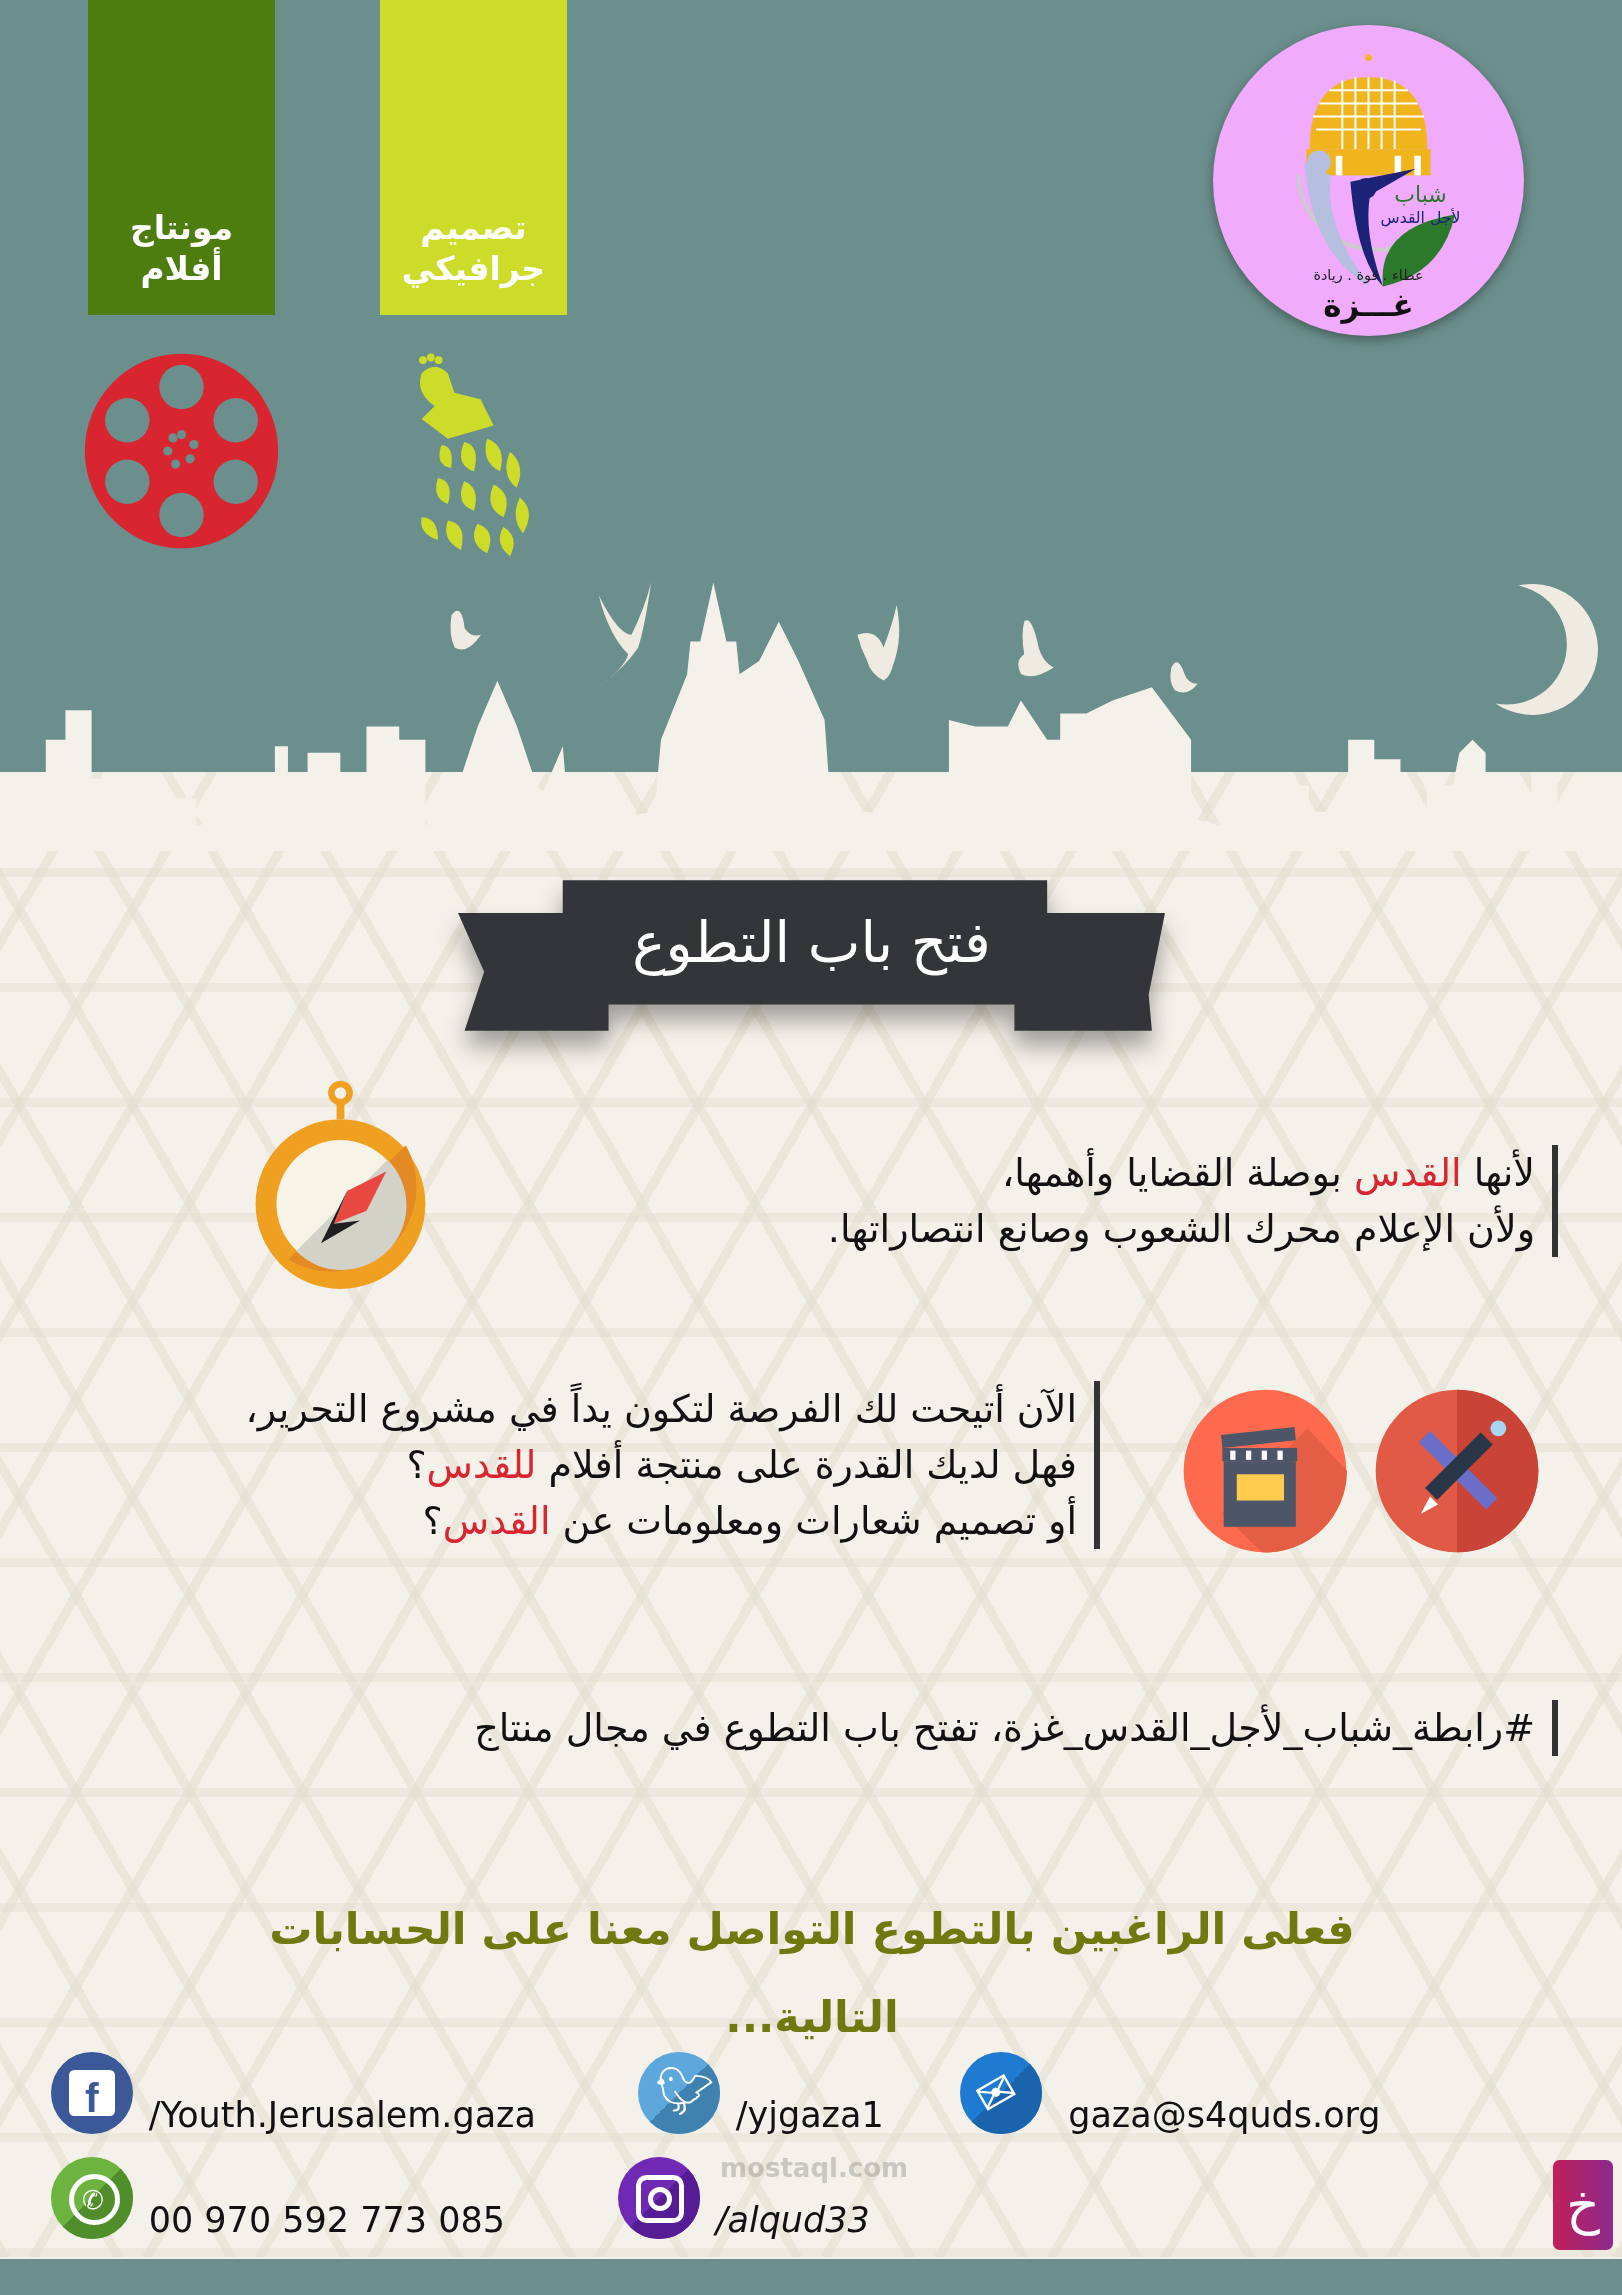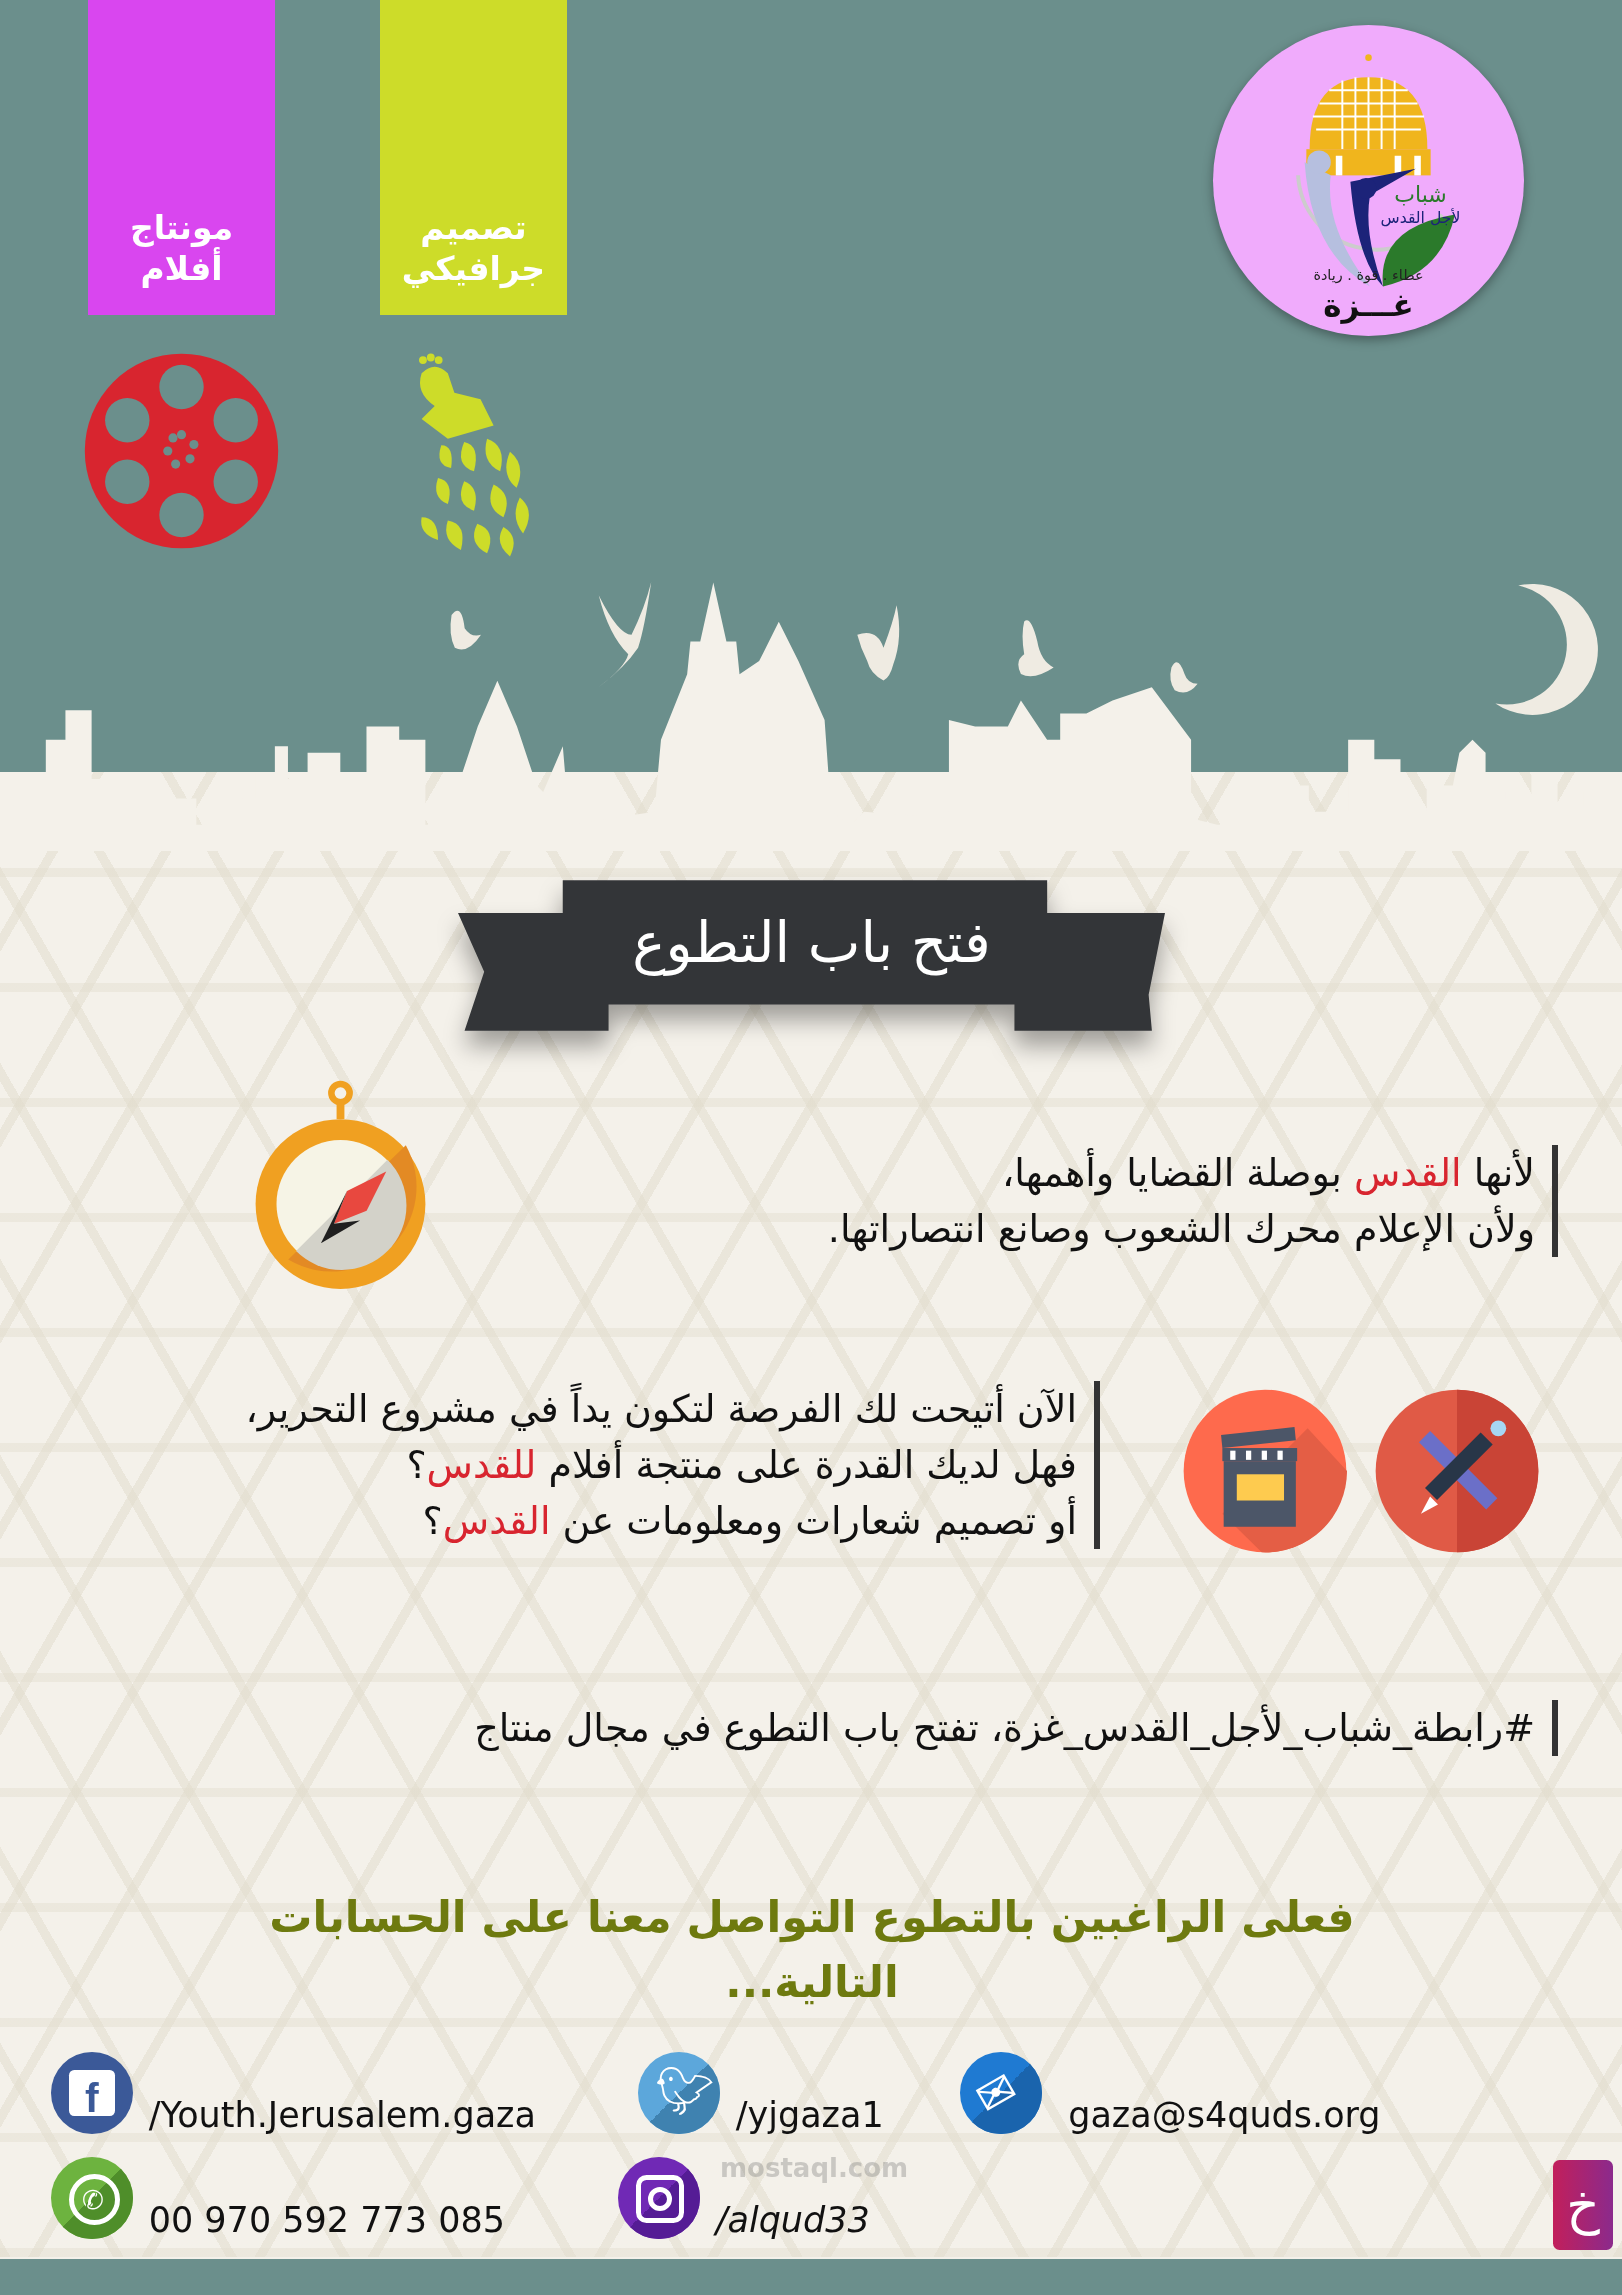--- a/index.html
+++ b/index.html
@@ -8,29 +8,29 @@
   .pattern{position:absolute;left:0;top:772px;width:1623px;height:1485px;
     background-color:#f4f1ea;
     background-image:
       repeating-linear-gradient(60deg, rgba(226,221,206,.55) 0 9.2px, transparent 9.2px 98px),
       repeating-linear-gradient(-60deg, rgba(226,221,206,.55) 0 9.2px, transparent 9.2px 98px),
       repeating-linear-gradient(0deg, rgba(226,221,206,.45) 0 9.2px, transparent 9.2px 115px);}
   .footer-band{position:absolute;left:0;top:2259px;width:1623px;height:37px;background:#6b8f8c;}
   .skyline{position:absolute;left:0;top:576px;width:1623px;height:275px;}
   .card{position:absolute;top:0;width:187px;height:315px;display:flex;align-items:flex-end;justify-content:center;padding-bottom:26px;box-sizing:border-box;}
   .card span{color:#fff;font-weight:bold;font-size:33px;line-height:41px;text-align:center;direction:rtl;white-space:pre-line;}
-  .card.red{left:88px;background:#d946ef;}
+  .card.red{left:88px;background:#4d7c0f;}
   .card.lime{left:380px;background:#cddc29;}
   .logo{position:absolute;left:1213px;top:25px;width:311px;height:311px;border-radius:50%;background:#f0abfc;box-shadow:0 3.9px 10.5px rgba(0,0,0,.35);}
   .logo .tag{position:absolute;left:0;width:100%;text-align:center;direction:rtl;}
   .ribbon{position:absolute;left:458px;top:880px;width:707px;height:151px;filter:drop-shadow(0 15.7px 11.8px rgba(0,0,0,.35));}
   .ribbon-title{position:absolute;left:458px;top:900px;width:707px;height:85px;text-align:center;color:#fff;font-size:56px;line-height:85px;direction:rtl;}
   .para{position:absolute;direction:rtl;text-align:right;color:#111;font-size:38px;line-height:56px;border-right:6.5px solid #333;padding-right:17px;}
   .para .hl{color:#d8252f;}
-  .cta{position:absolute;left:249px;top:1885px;width:1126px;text-align:center;direction:rtl;color:#6e7a0f;font-weight:bold;font-size:43px;line-height:65px;}
+  .cta{position:absolute;left:249px;top:1885px;width:1126px;text-align:center;direction:rtl;color:#6e7a0f;font-weight:bold;font-size:43px;line-height:88px;}
   .contact{position:absolute;display:flex;align-items:center;gap:15.7px;}
   .contact .ic{width:82px;height:82px;border-radius:50%;position:relative;overflow:hidden;flex:none;}
   .contact .txt{font-family:"DejaVu Sans",sans-serif;font-size:35px;color:#111;white-space:nowrap;margin-top:44px;}
   .watermark{position:absolute;left:720px;top:2153px;color:rgba(120,120,120,.35);font-size:26px;font-weight:bold;}
   .brand{position:absolute;left:1553px;top:2160px;width:60px;height:90px;border-radius:6.5px;background:linear-gradient(90deg,#c21f5b,#8b2a8c);display:flex;align-items:center;justify-content:center;color:#fff;font-size:52px;}
 </style>
 </head>
 <body>
 
 <div class="sky"></div>

